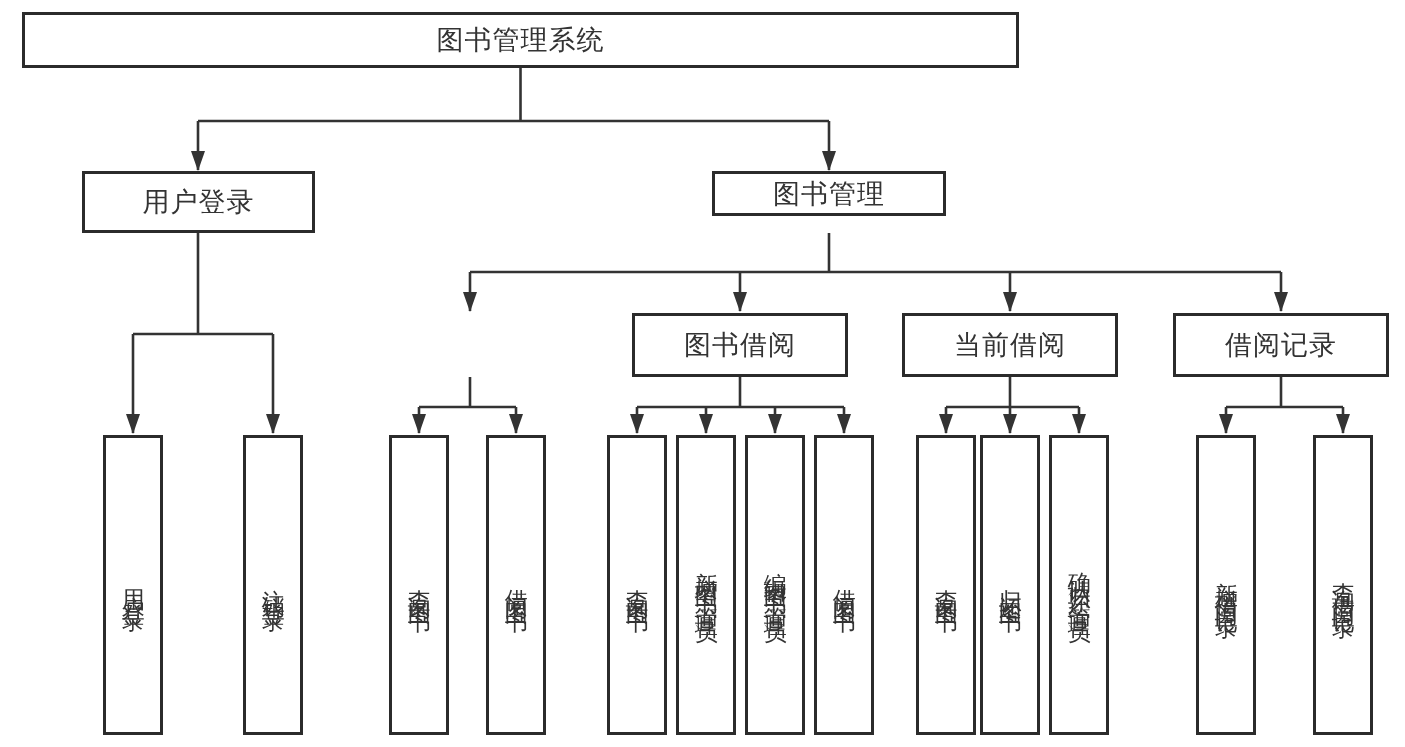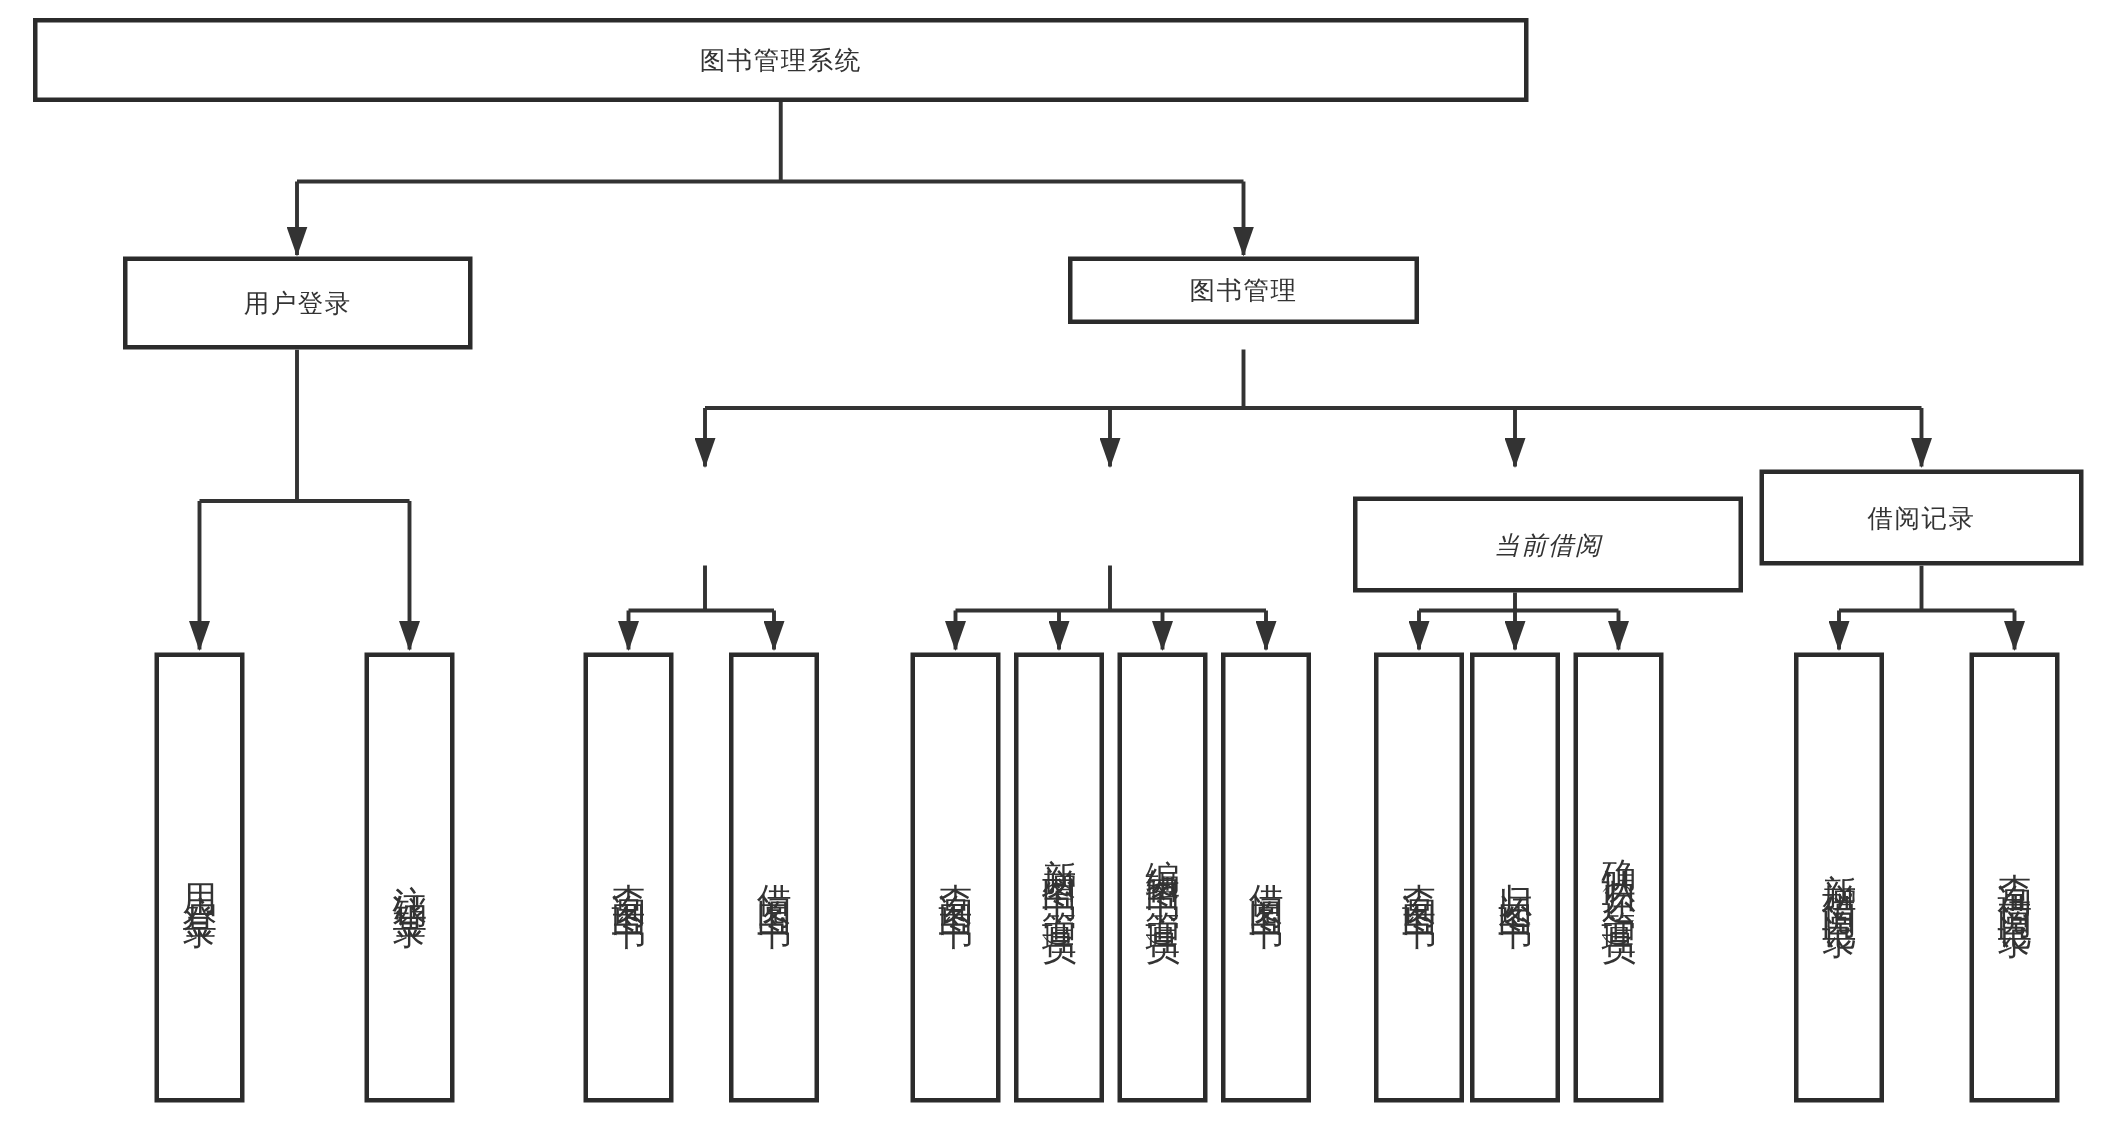--- a/index.html
+++ b/index.html
@@ -28,21 +28,21 @@
     box-sizing: border-box;
     border: 3px solid #2b2b2b;
     background: #ffffff;
     display: flex;
     align-items: center;
     justify-content: center;
     color: #333333;
     z-index: 2;
   }
   .node-h {
-    font-size: 17px;
+    font-size: 27px;
     letter-spacing: 1px;
     white-space: nowrap;
   }
   .node-v {
     font-size: 23px;
   }
   .vtext {
     writing-mode: vertical-rl;
     text-orientation: mixed;
     letter-spacing: 7px;
@@ -112,21 +112,24 @@
     <span>图书管理系统</span>
   </div>
 
   <div class="node node-h" style="left:82px; top:171px; width:233px; height:62px;">
     <span>用户登录</span>
   </div>
   <div class="node node-h" style="left:712px; top:171px; width:234px; height:45px;">
     <span>图书管理</span>
   </div>
 
-  <div class="node node-h" style="left:902px; top:331px; width:260px; height:64px;font-style:italic;">
+  <div class="node node-h" style="left:632px; top:313px; width:216px; height:64px;">
+    <span>图书借阅</span>
+  </div>
+  <div class="node node-h" style="left:902px; top:313px; width:216px; height:64px;">
     <span>当前借阅</span>
   </div>
   <div class="node node-h" style="left:1173px; top:313px; width:216px; height:64px;">
     <span>借阅记录</span>
   </div>
 
   <div class="node node-v" style="left:103px; top:435px; width:60px; height:300px;">
     <span class="vtext">用户登录</span>
   </div>
   <div class="node node-v" style="left:243px; top:435px; width:60px; height:300px;">

